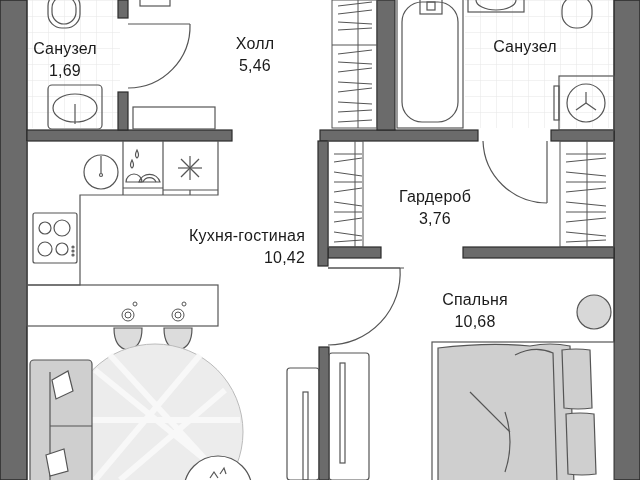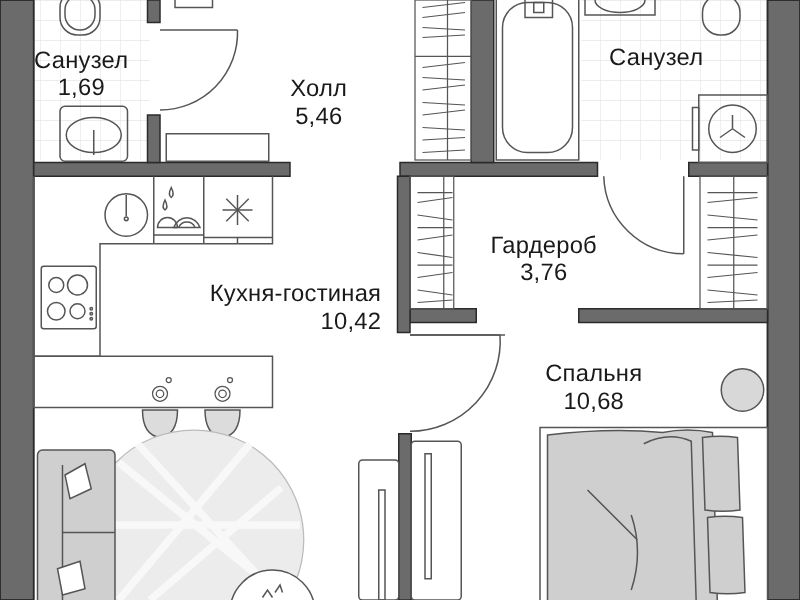--- a/index.html
+++ b/index.html
@@ -1,18 +1,18 @@
 <!DOCTYPE html>
 <html><head>
   <meta charset="utf-8">
   <style>
     html, body { margin: 0; padding: 0; background: #ffffff; }
     body { width: 640px; height: 480px; overflow: hidden; position: relative; font-family: "Liberation Sans", "DejaVu Sans", sans-serif; }
     #plan { position: absolute; left: 0; top: 0; width: 640px; height: 480px; }
-    .room-label { position: absolute; text-align: center; color: #1a1a1a; font-size: 19px; line-height: 22px; letter-spacing: 0.2px; }
+    .room-label { position: absolute; text-align: center; color: #1a1a1a; font-size: 16px; line-height: 22px; letter-spacing: 0.2px; }
     .room-label .name, .room-label .area { display: block; white-space: nowrap; }
   </style>
 </head>
 <body>
 
 <svg id="plan" viewBox="0 0 640 480" xmlns="http://www.w3.org/2000/svg">
   <defs>
     <pattern id="tiles" width="16" height="16" patternUnits="userSpaceOnUse">
       <rect width="16" height="16" fill="#ffffff"></rect>
       <path d="M16 0 L0 0 0 16" fill="none" stroke="#e6e6e6" stroke-width="1"></path>
@@ -218,21 +218,21 @@
     <path d="M470 392 q20 20 40 40 M505 412 q10 30 0 60" fill="none"></path>
     <path d="M562 350 q14 -2 28 0 l2 58 q-14 2 -28 0z" fill="#cfcfcf"></path>
     <path d="M566 414 q14 -2 28 0 l2 60 q-14 2 -28 0z" fill="#cfcfcf"></path>
   </g>
 </svg>
 
 <div class="room-label" style="left:10px; top:38px; width:110px;">
   <span class="name">Санузел</span>
   <span class="area">1,69</span>
 </div>
-<div class="room-label" style="left:205px; top:33px; width:100px;margin-top:28px;">
+<div class="room-label" style="left:205px; top:33px; width:100px;">
   <span class="name">Холл</span>
   <span class="area">5,46</span>
 </div>
 <div class="room-label" style="left:470px; top:36px; width:110px;">
   <span class="name">Санузел</span>
 </div>
 <div class="room-label" style="left:100px; top:225px; width:205px;text-align:right;">
   <span class="name">Кухня-гостиная</span>
   <span class="area">10,42</span>
 </div>

